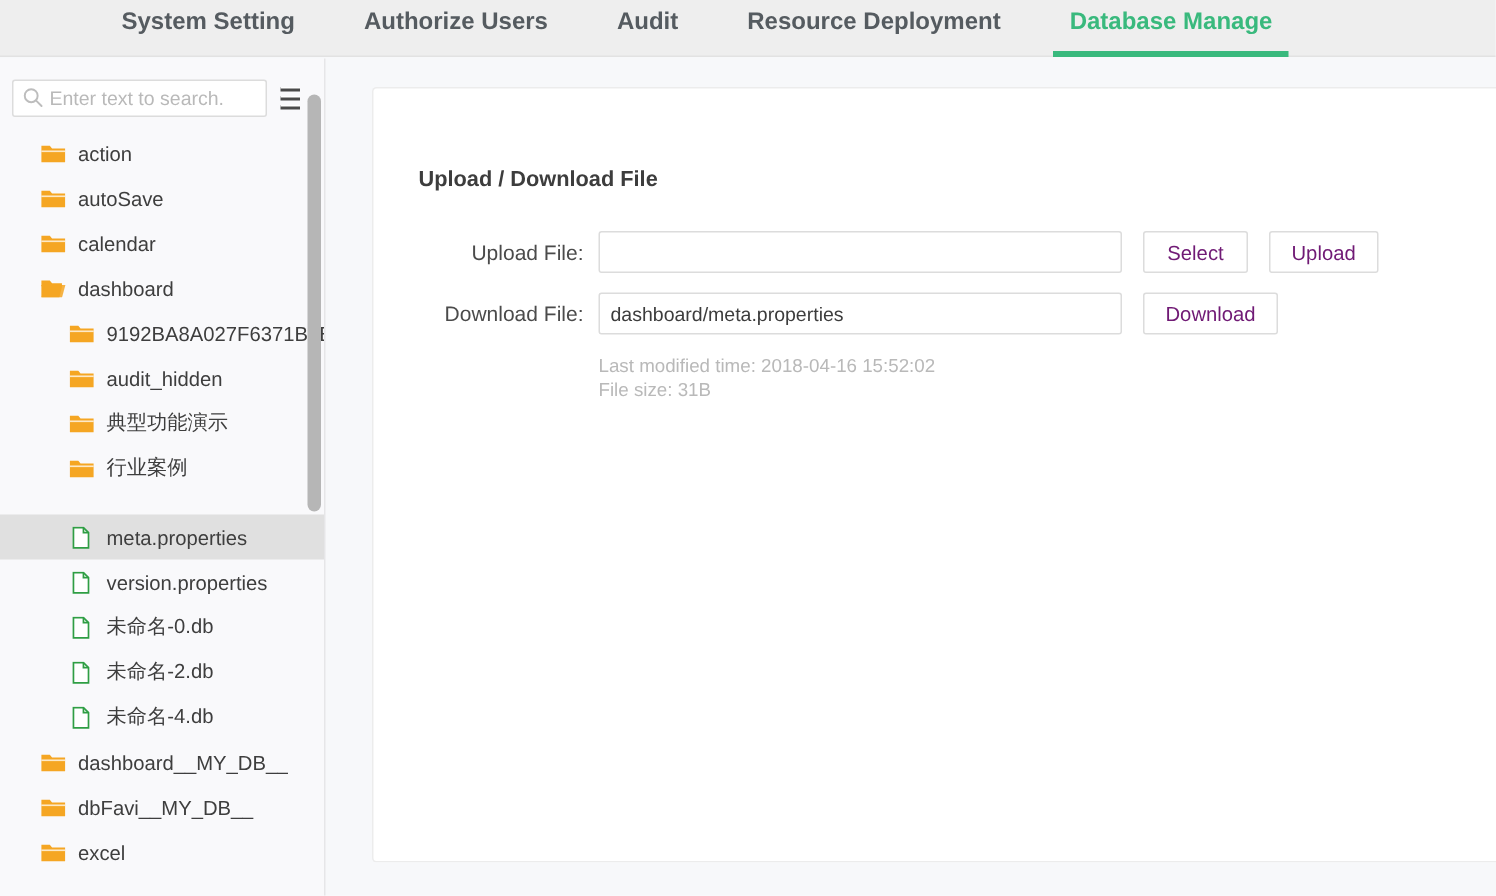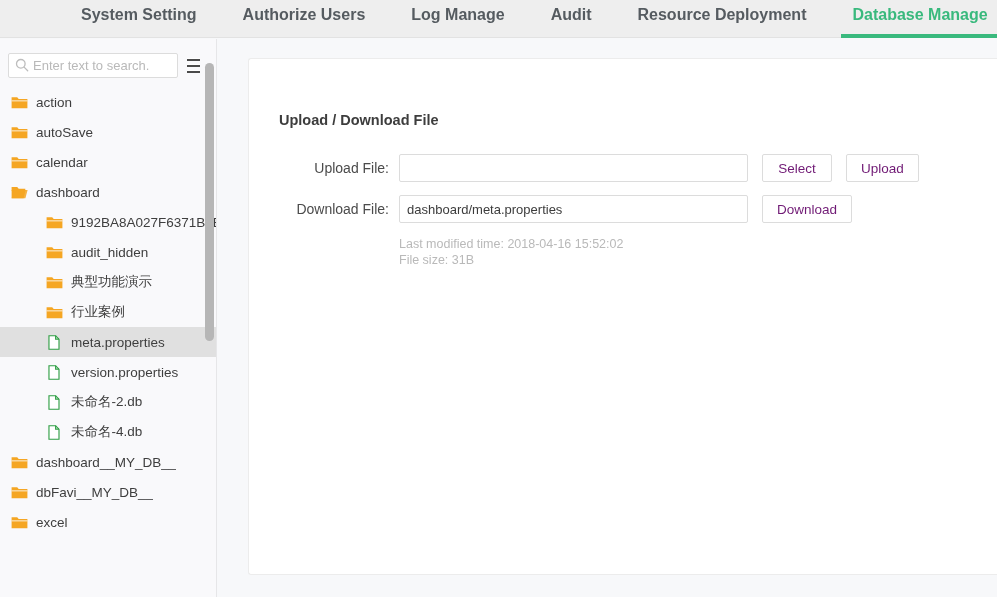--- a/index.html
+++ b/index.html
@@ -102,30 +102,30 @@
     width: 217px; height: 510px;
     overflow: hidden;
   }
   .node {
     position: relative;
     height: 30px;
     display: flex; align-items: center;
     white-space: nowrap;
     cursor: pointer;
   }
-  .node.selected { background: #e0e0e0; }
+  .node.selected { background: #e0e0e0; margin-top: 16px; }
   .node .nlabel {
     font-size: 13.5px;
     color: #3e3e3e;
     overflow: hidden;
   }
   .ico { flex: 0 0 auto; margin-right: 8px; width: 17px; height: 15px; }
 
   .lvl0 { padding-left: 8px; }
-  .lvl1 { padding-left: 11px; }
+  .lvl1 { padding-left: 27px; }
   .lvl2 { padding-left: 46px; }
 
   
   #sb-track {
     position: absolute;
     top: 0; right: 2px;
     width: 9px; height: 558px;
     background: transparent;
   }
   #sb-thumb {
@@ -206,21 +206,20 @@
     color: #b9b9b9;
   }
 </style>
 </head>
 <body>
 
 <div id="topbar">
   <div class="tabstrip">
       <div class="tab">System Setting</div>
       <div class="tab">Authorize Users</div>
-      <div class="tab">Log Manage</div>
       <div class="tab">Audit</div>
       <div class="tab">Resource Deployment</div>
       <div class="tab active">Database Manage</div>
     </div>
 </div>
 
 <div id="sidebar">
 
   <div id="searchrow">
     <div class="searchbox">
@@ -309,20 +308,27 @@
             <path d="M2.6 0.8h7.1l3.6 3.6v10.8H2.6z" fill="#ffffff" stroke="#2f9e44" stroke-width="1.2"></path>
             <path d="M9.7 0.8v3.6h3.6" fill="none" stroke="#2f9e44" stroke-width="1.2"></path>
           </svg></span>
         <span class="nlabel">version.properties</span>
       </div>
       <div class="node lvl2">
         <span class="ico"><svg width="17" height="15" viewBox="0 0 17 16">
             <path d="M2.6 0.8h7.1l3.6 3.6v10.8H2.6z" fill="#ffffff" stroke="#2f9e44" stroke-width="1.2"></path>
             <path d="M9.7 0.8v3.6h3.6" fill="none" stroke="#2f9e44" stroke-width="1.2"></path>
           </svg></span>
+        <span class="nlabel">未命名-0.db</span>
+      </div>
+      <div class="node lvl2">
+        <span class="ico"><svg width="17" height="15" viewBox="0 0 17 16">
+            <path d="M2.6 0.8h7.1l3.6 3.6v10.8H2.6z" fill="#ffffff" stroke="#2f9e44" stroke-width="1.2"></path>
+            <path d="M9.7 0.8v3.6h3.6" fill="none" stroke="#2f9e44" stroke-width="1.2"></path>
+          </svg></span>
         <span class="nlabel">未命名-2.db</span>
       </div>
       <div class="node lvl2">
         <span class="ico"><svg width="17" height="15" viewBox="0 0 17 16">
             <path d="M2.6 0.8h7.1l3.6 3.6v10.8H2.6z" fill="#ffffff" stroke="#2f9e44" stroke-width="1.2"></path>
             <path d="M9.7 0.8v3.6h3.6" fill="none" stroke="#2f9e44" stroke-width="1.2"></path>
           </svg></span>
         <span class="nlabel">未命名-4.db</span>
       </div>
       <div class="node lvl1">

